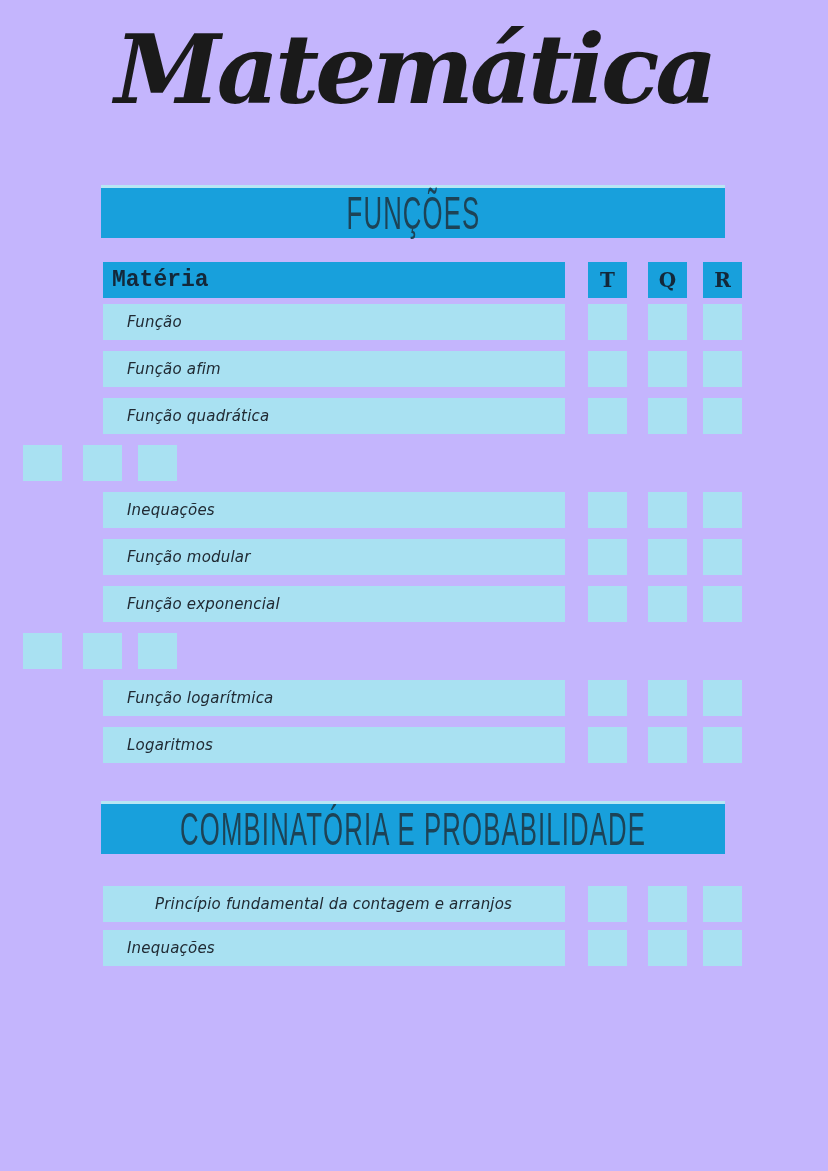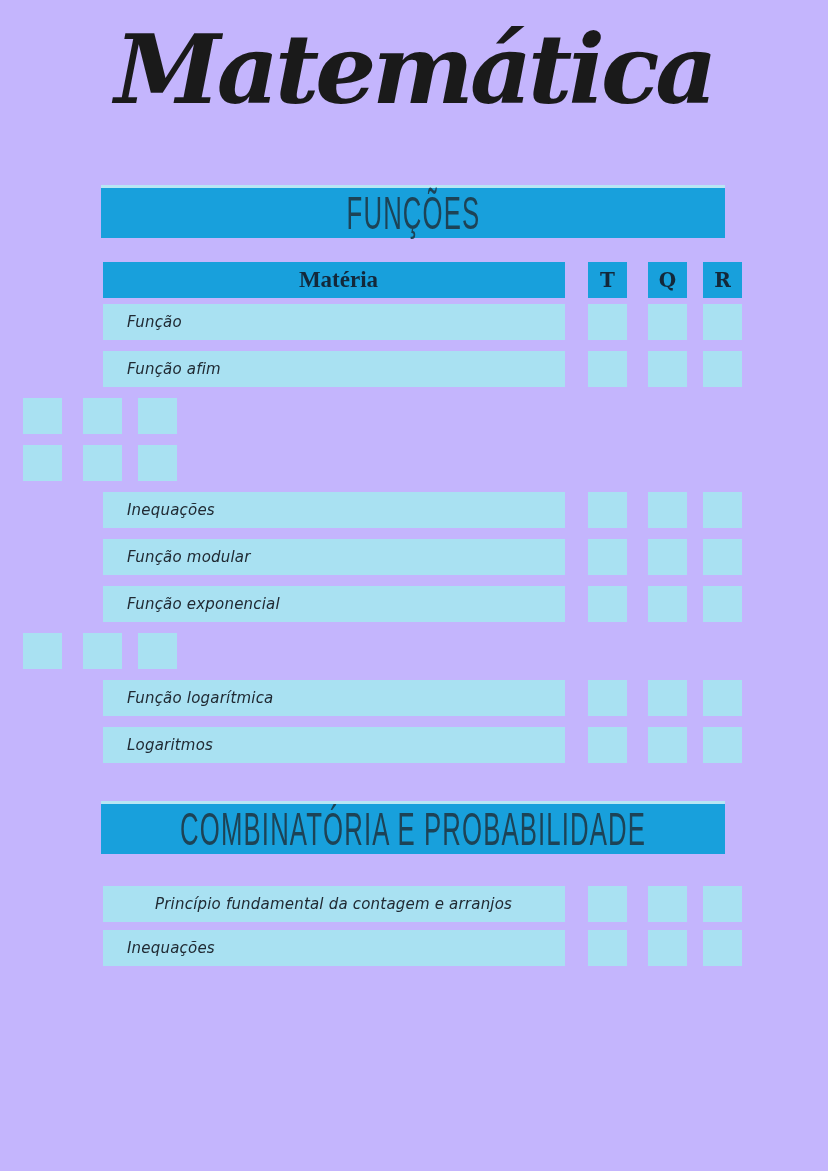--- a/index.html
+++ b/index.html
@@ -26,21 +26,21 @@
   .banner-text{
     font-family:"Liberation Sans",sans-serif;font-weight:400;font-size:46px;
     color:var(--banner_text);transform:scaleX(0.56);letter-spacing:2px;
     white-space:nowrap;line-height:1;
   }
 
   .table-header{position:absolute;top:262px;left:0;width:828px;height:36px;display:flex;}
   .header-bar{
     margin-left:103px;width:462px;height:36px;background:var(--accent);
     display:flex;align-items:center;padding-left:9px;
-    font-family:Liberation Serif, serif;font-weight:700;font-size:23px;color:var(--header_text);justify-content:center;
+    font-family:Liberation Mono, monospace;font-weight:700;font-size:23px;color:var(--header_text);
   }
   .hcell{
     width:39px;height:36px;background:var(--accent);
     display:flex;align-items:center;justify-content:center;
     font-family:"DejaVu Serif",serif;font-weight:700;font-size:20px;color:var(--header_text);
   }
   .gap-t{margin-left:23px;} .gap-q{margin-left:21px;} .gap-r{margin-left:16px;}
 
   .rows{position:absolute;left:0;width:756px;display:flex;flex-direction:column;}
   .rows.s1{top:304px;gap:11px;}
@@ -89,20 +89,23 @@
     <div class="row">
       <div class="row-bar">
           <span>Função afim</span>
         </div>
       <div class="cell gap-t"></div>
       <div class="cell gap-q"></div>
       <div class="cell gap-r"></div>
     </div>
 
     <div class="row">
+      <div class="row-bar">
+          <span>Função quadrática</span>
+        </div>
       <div class="cell gap-t"></div>
       <div class="cell gap-q"></div>
       <div class="cell gap-r"></div>
     </div>
 
     <div class="row">
       <div class="cell gap-t"></div>
       <div class="cell gap-q"></div>
       <div class="cell gap-r"></div>
     </div>

